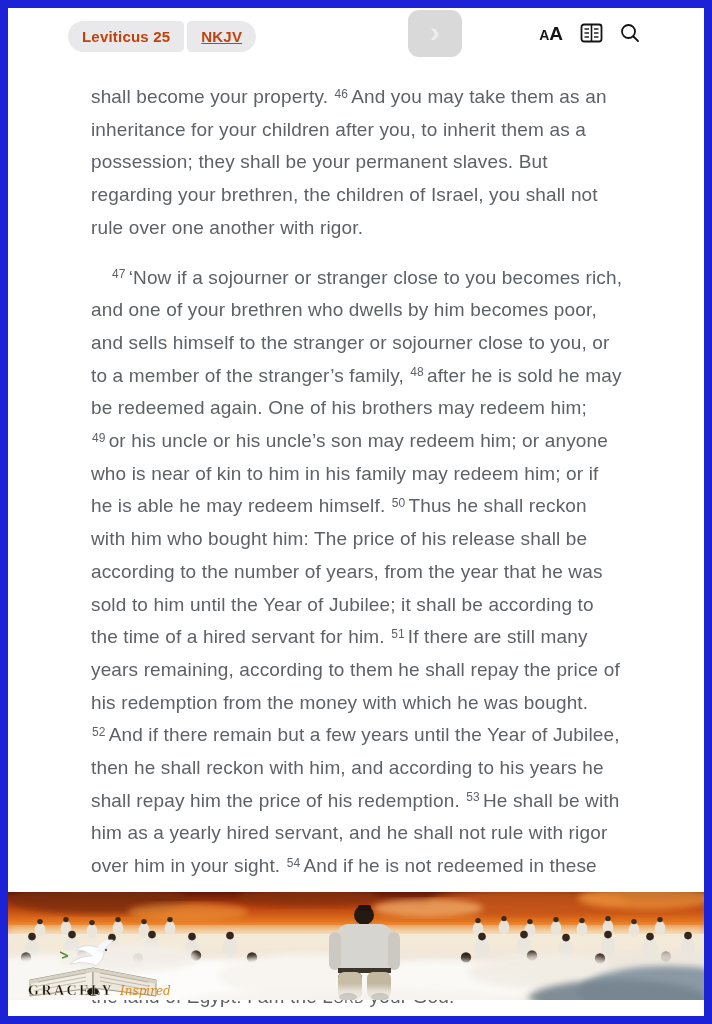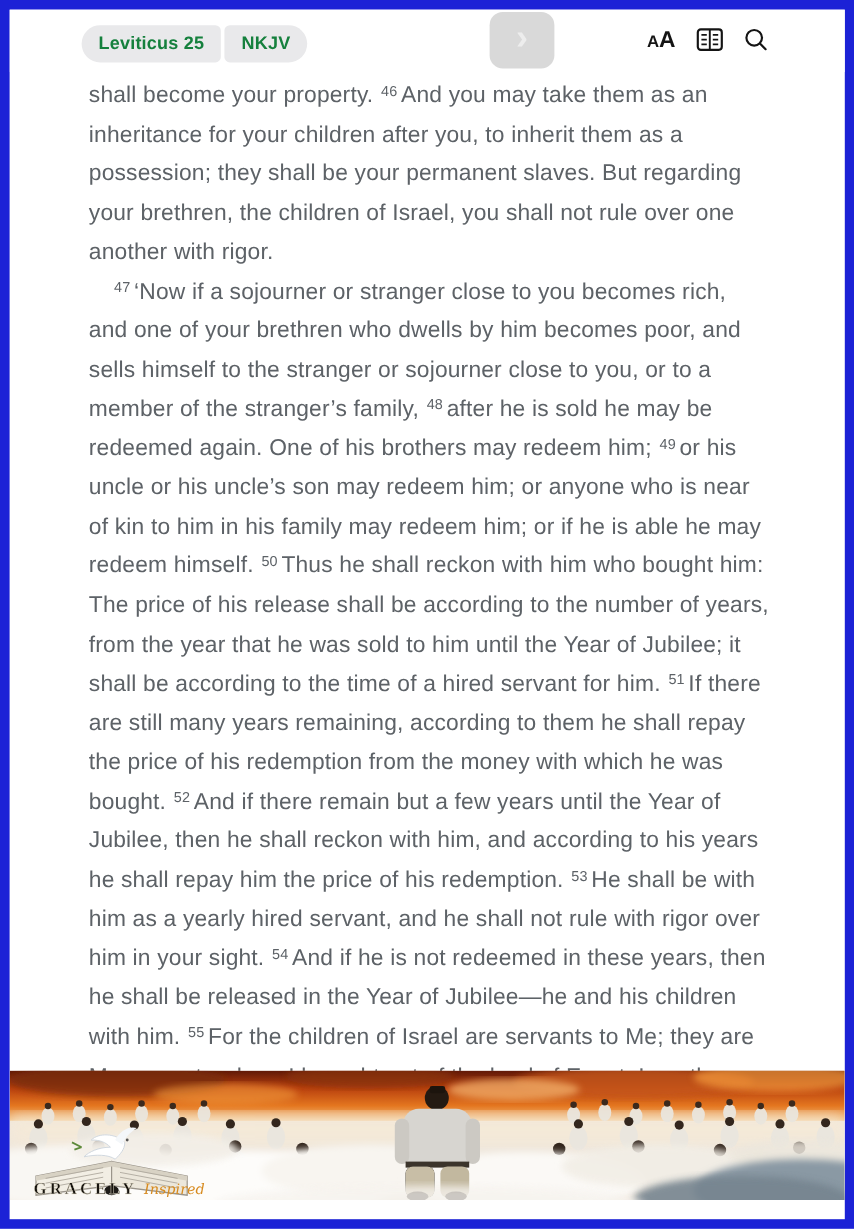--- a/index.html
+++ b/index.html
@@ -11,27 +11,27 @@
   }
   .frame {
     position:absolute; inset:8px;
     background:#ffffff;
     overflow:hidden;
   }
   
   .header { position:relative; height:52px; background:#ffffff; }
   .pill-group { position:absolute; left:60px; top:13px; display:flex; gap:3px; }
   .pill {
-    background:#e9e9eb; color:#15803d;
+    background:#e9e9eb; color:#c2410c;
     font-size:15px; font-weight:700;
     padding:8px 14px; line-height:1;
     cursor:default; letter-spacing:0.2px;
   }
   .pill.left  { border-radius:17px 5px 5px 17px; }
-  .pill.right { border-radius:5px 17px 17px 5px; }
+  .pill.right { border-radius:5px 17px 17px 5px;text-decoration:underline; }
   .next-btn {
     position:absolute; left:400px; top:2px;
     width:54px; height:47px;
     background:#d9d9d9; border-radius:11px;
     display:flex; align-items:center; justify-content:center;
     color:#ededed; font-size:30px; font-weight:700;
     z-index:5; line-height:1; padding-bottom:4px; box-sizing:border-box;
   }
   .icon-row {
     position:absolute; right:64px; top:15px;
@@ -42,21 +42,21 @@
     color:#141414; line-height:1;
   }
   .aa-btn::first-letter { font-size:14px; }
   .icon-svg { display:block; }
   
   .text-area {
     padding:4px 62px 0 66px;
     font-size:19px; line-height:32.7px;
     color:#5d6267; letter-spacing:0.15px;
   }
-  .bible-p { margin:0; }
+  .bible-p { margin:17px; }
   .bible-p.indent { text-indent:20px; }
   .vnum {
     font-size:12px; line-height:0;
     position:relative; top:-0.45em;
     vertical-align:baseline;
     margin-right:3px; margin-left:1px;
     color:#5d6267;
   }
   .lord { font-variant:small-caps; letter-spacing:0.6px; }
   

